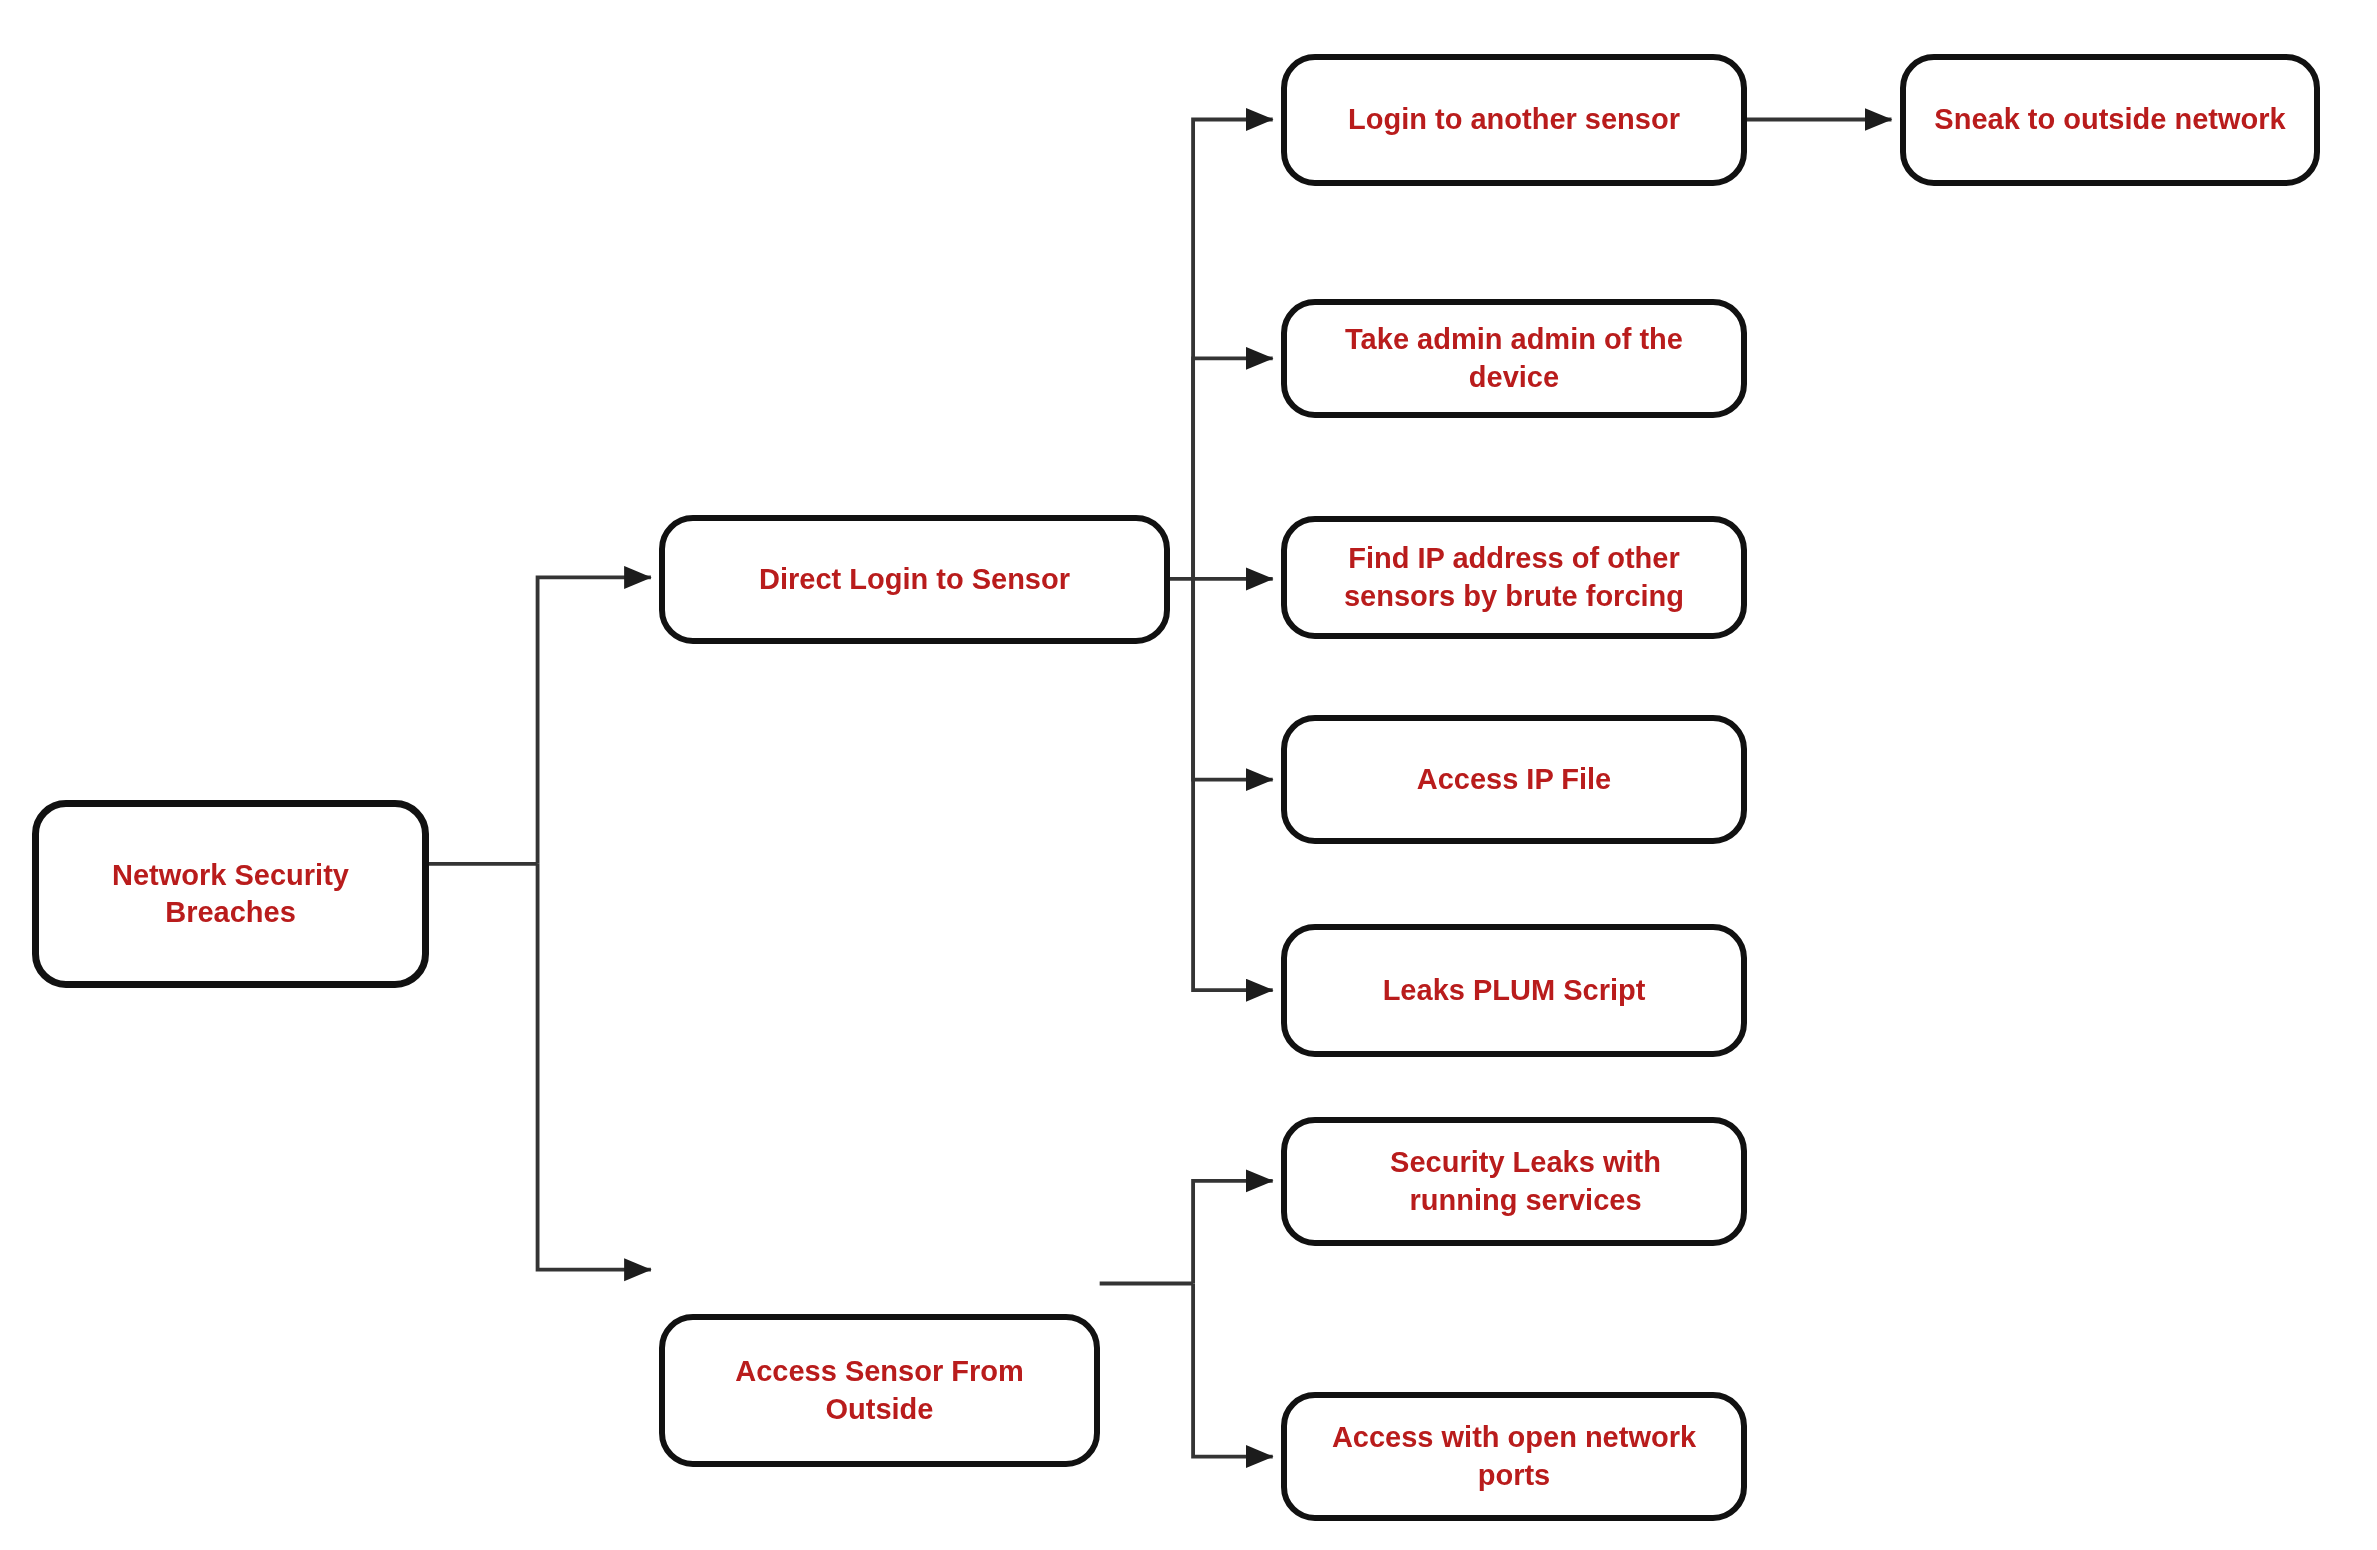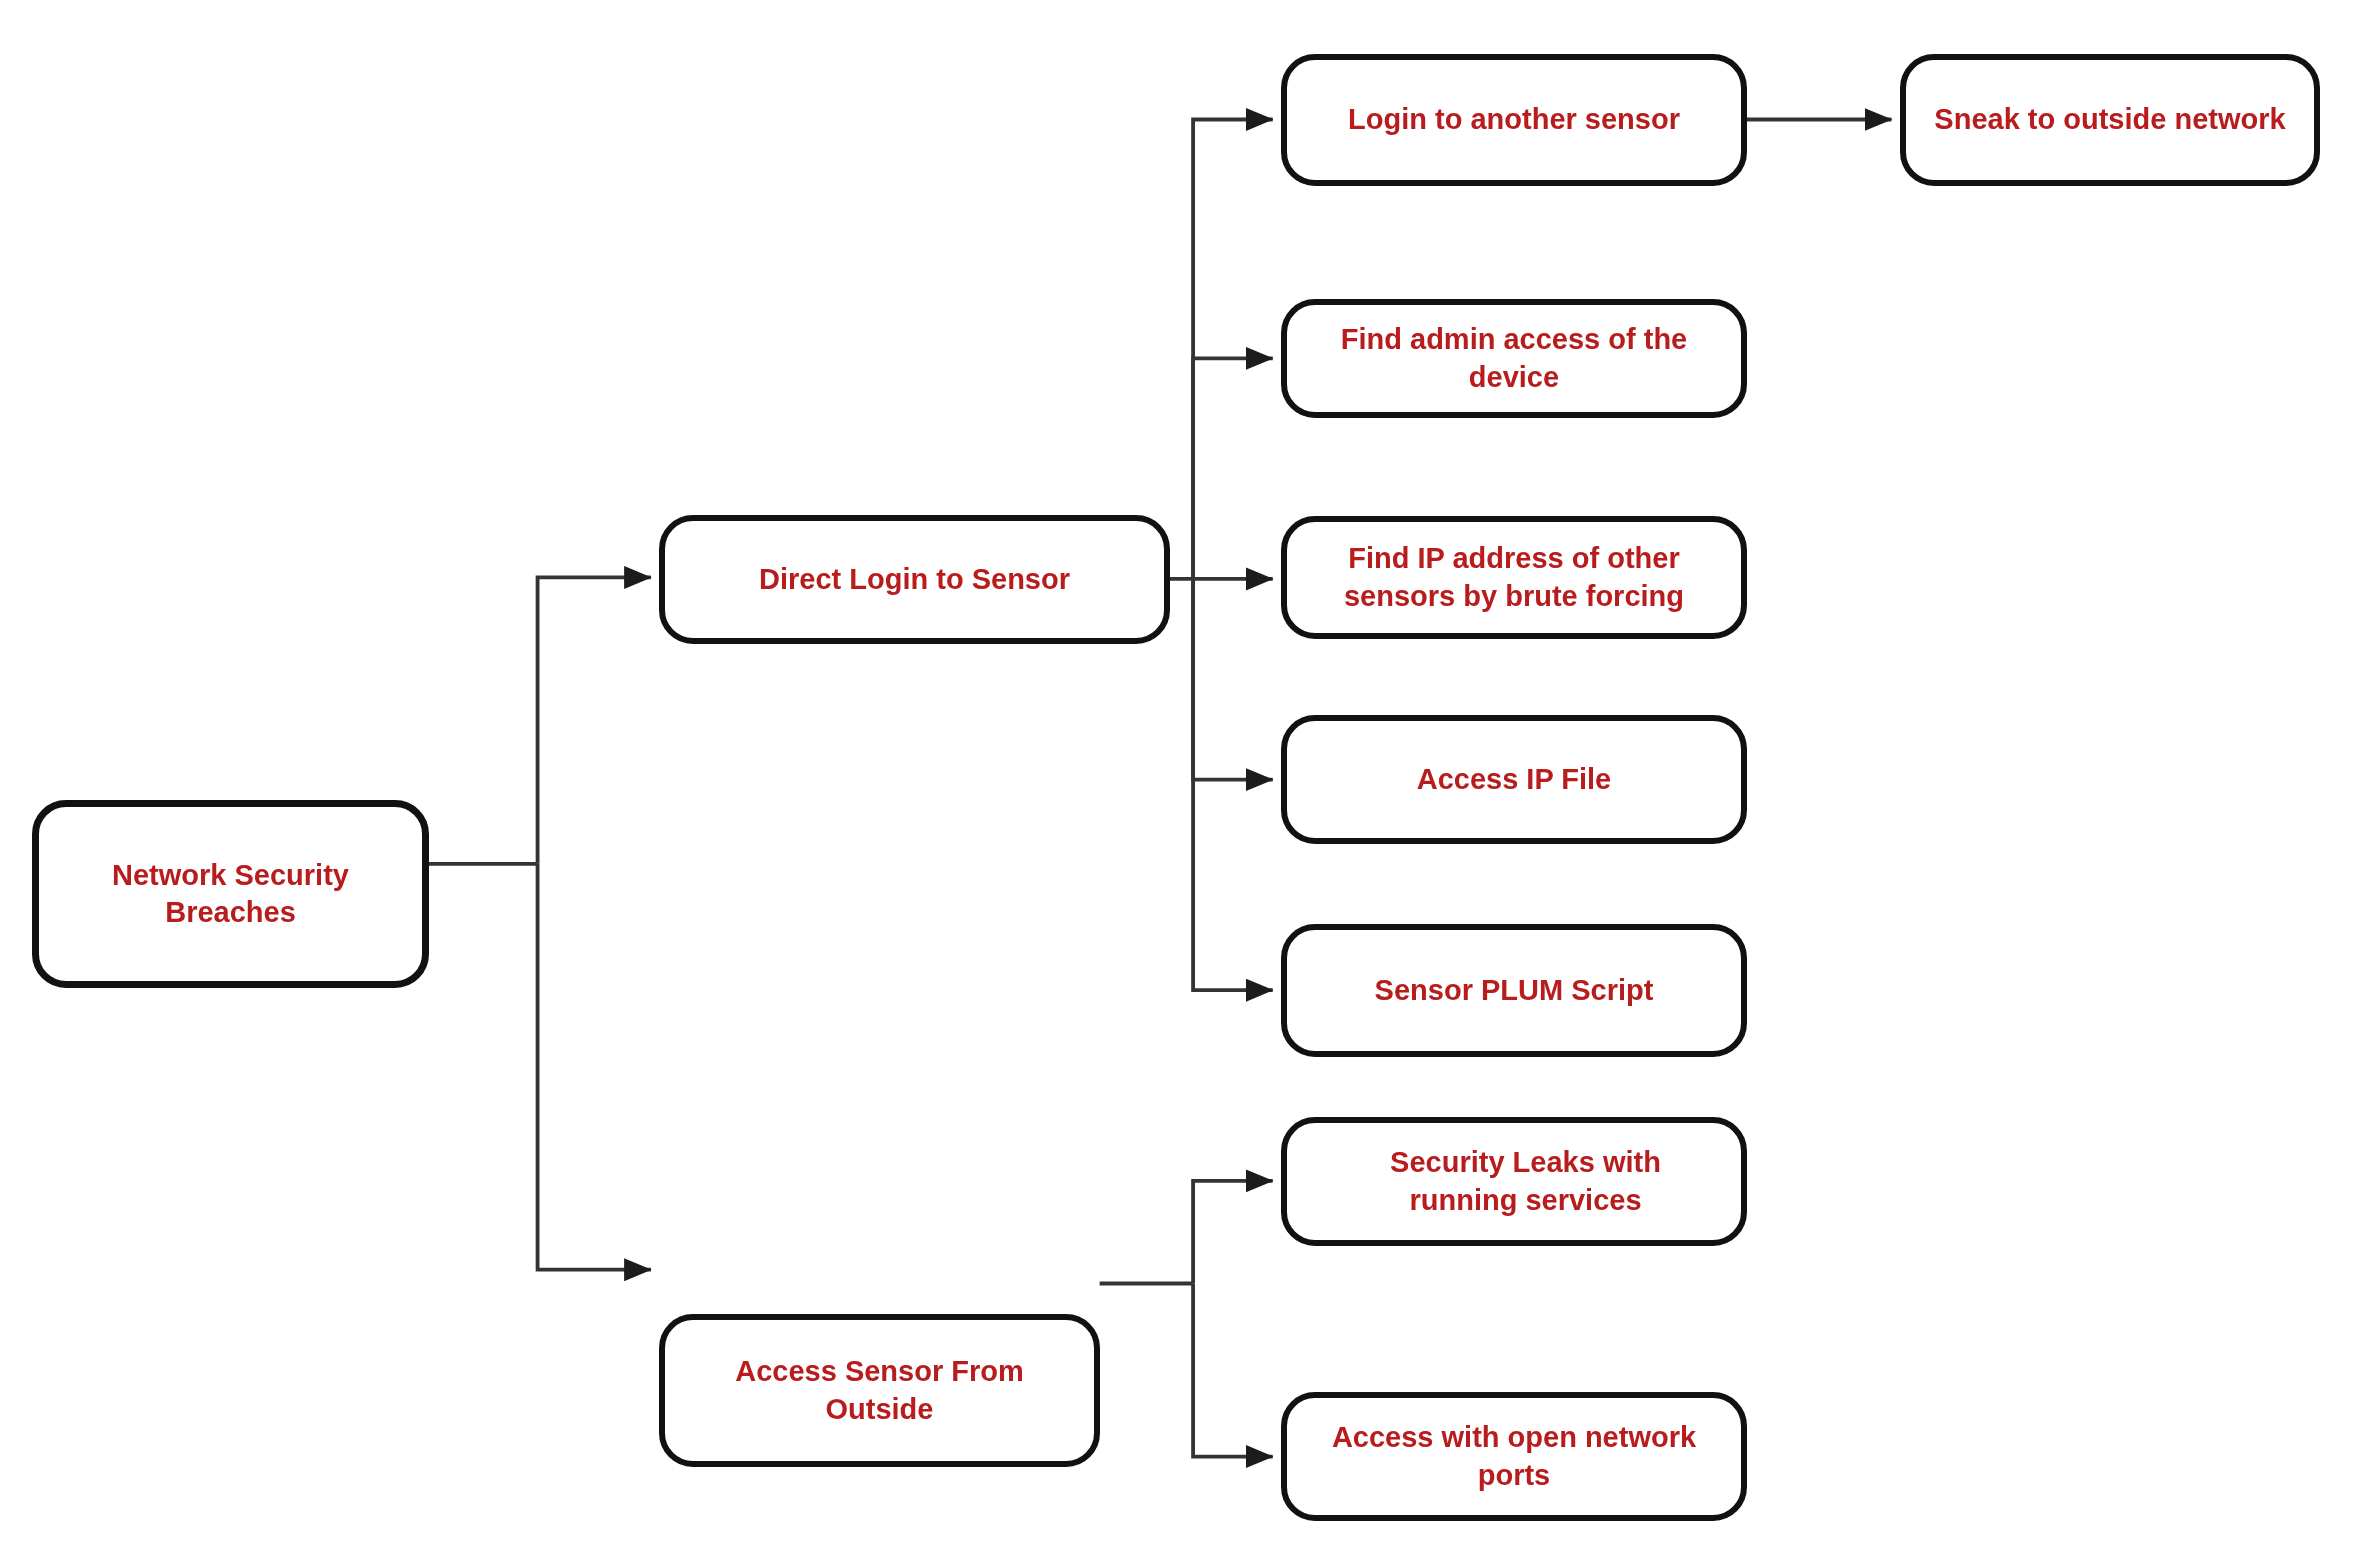--- a/index.html
+++ b/index.html
@@ -76,29 +76,29 @@
 
   <div class="node" style="left:659px; top:515px;  width:511px; height:129px;">Direct Login to Sensor</div>
 
   <div class="node" style="left:659px; top:1314px; width:441px; height:153px;">Access Sensor From
 Outside</div>
 
   <div class="node" style="left:1281px; top:54px;   width:466px; height:132px;">Login to another sensor</div>
 
   <div class="node" style="left:1900px; top:54px;   width:420px; height:132px;">Sneak to outside network</div>
 
-  <div class="node" style="left:1281px; top:299px;  width:466px; height:119px;">Find admin access of the
+  <div class="node" style="left:1281px; top:299px;  width:466px; height:119px;">Take admin admin of the
 device</div>
 
   <div class="node" style="left:1281px; top:516px;  width:466px; height:123px;">Find IP address of other
 sensors by brute forcing</div>
 
   <div class="node" style="left:1281px; top:715px;  width:466px; height:129px;">Access IP File</div>
 
-  <div class="node" style="left:1281px; top:924px; width:466px; height:133px;">Sensor PLUM Script</div>
+  <div class="node" style="left:1281px; top:924px; width:466px; height:133px;">Leaks PLUM Script</div>
 
   <div class="node" style="left:1281px; top:1117px; width:466px; height:129px;padding-left:40px;">Security Leaks with
 running services</div>
 
   <div class="node" style="left:1281px; top:1392px; width:466px; height:129px;">Access with open network
 ports</div>
 
 </div>
 
 

